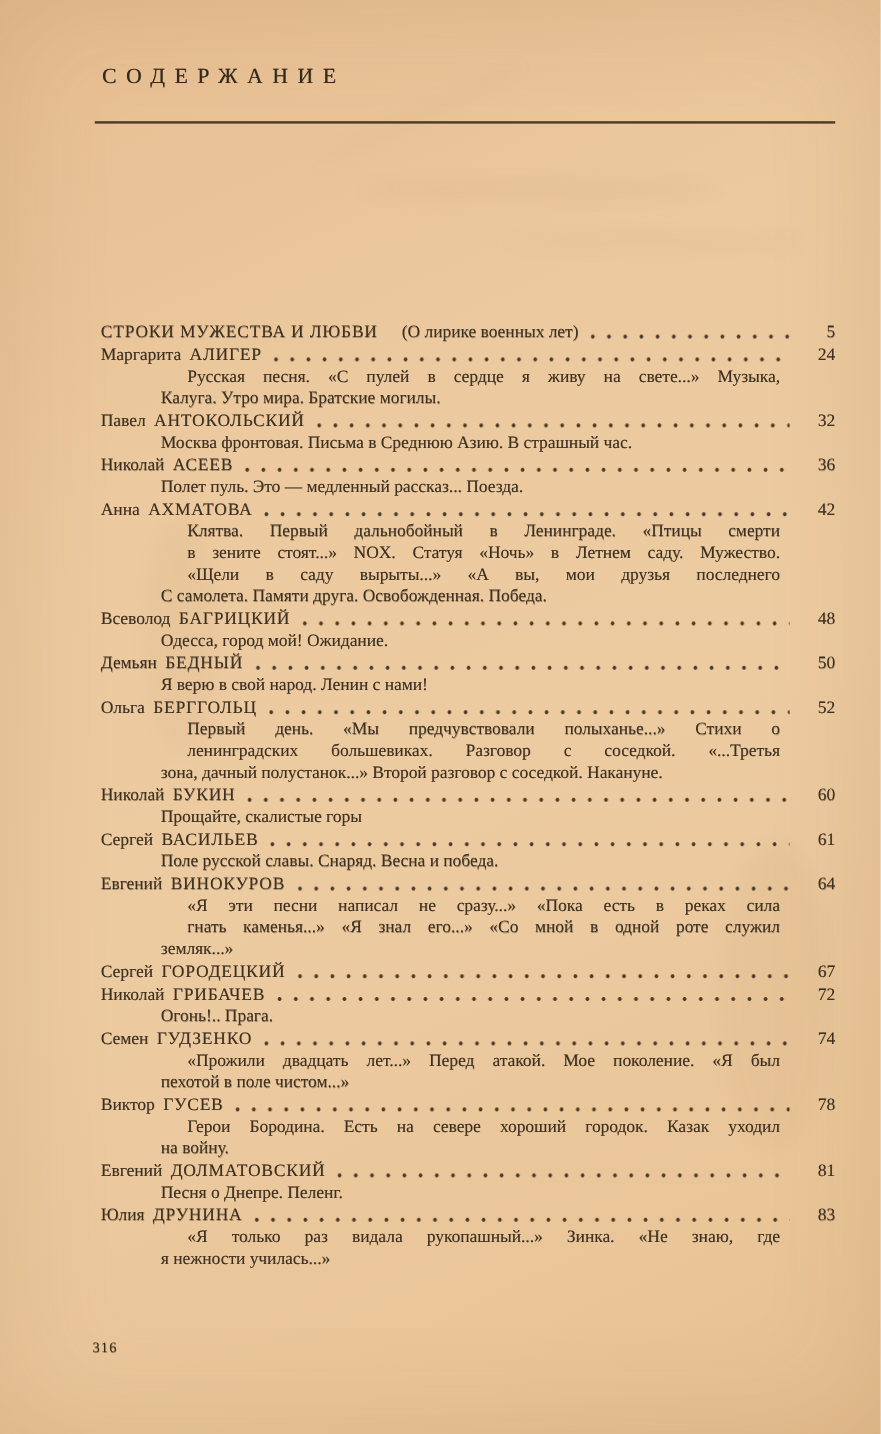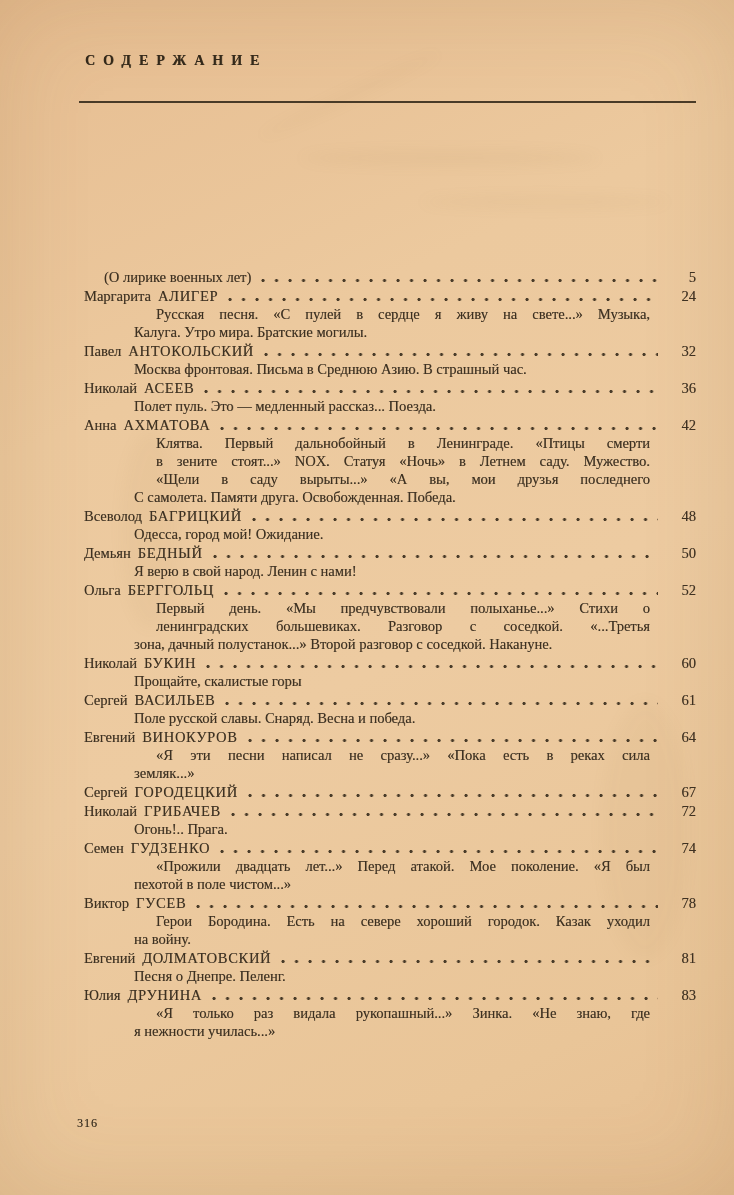--- a/index.html
+++ b/index.html
@@ -29,22 +29,22 @@
   }
   .smudge.s1 { left: 300px; top: 150px; width: 300px; height: 16px; opacity: .06; }
   .smudge.s2 { left: 420px; top: 195px; width: 250px; height: 14px; opacity: .05; }
   .smudge.s3 { left: 120px; top: 430px; width: 60px;  height: 200px; opacity: .04; }
   .smudge.s4 { left: 600px; top: 700px; width: 90px;  height: 260px; opacity: .04; }
   .smudge.s5 { left: 250px; top: 90px;  width: 200px; height: 10px; opacity: .05; transform: rotate(-25deg); }
 
   .heading {
     position: absolute;
     left: 85px; top: 53px;
-    font-size: 14px;
-    font-weight: bold;
+    font-size: 18px;
+    font-weight: normal;
     letter-spacing: 8px;
     color: #33291b;
     text-shadow: 0.4px 0.4px 0 rgba(51,41,27,.55);
     white-space: nowrap;
   }
   .rule {
     position: absolute;
     left: 79px; top: 101px;
     width: 617px; height: 2px;
     background: #493b28;
@@ -105,20 +105,21 @@
   <div class="smudge s4"></div>
   <div class="smudge s5"></div>
 
   <div class="heading">СОДЕРЖАНИЕ</div>
   <div class="rule"></div>
 
   <div class="toc">
   <div class="entry">
     <div class="head">
 
+      <span class="caps">СТРОКИ МУЖЕСТВА И ЛЮБВИ</span>
       <span class="post">(О лирике военных лет)</span>
       <span class="leader"></span>
       <span class="pageno">5</span>
     </div>
 
   </div>
 
   <div class="entry">
     <div class="head">
       <span class="pre">Маргарита</span>
@@ -245,20 +246,21 @@
   <div class="entry">
     <div class="head">
       <span class="pre">Евгений</span>
       <span class="caps">ВИНОКУРОВ</span>
 
       <span class="leader"></span>
       <span class="pageno">64</span>
     </div>
     <div class="works">
           <div class="works-line jl">«Я эти песни написал не сразу...» «Пока есть в реках сила</div>
+          <div class="works-line jl">гнать каменья...» «Я знал его...» «Со мной в одной роте служил</div>
           <div class="works-line">земляк...»</div>
         </div>
   </div>
 
   <div class="entry">
     <div class="head">
       <span class="pre">Сергей</span>
       <span class="caps">ГОРОДЕЦКИЙ</span>
 
       <span class="leader"></span>

